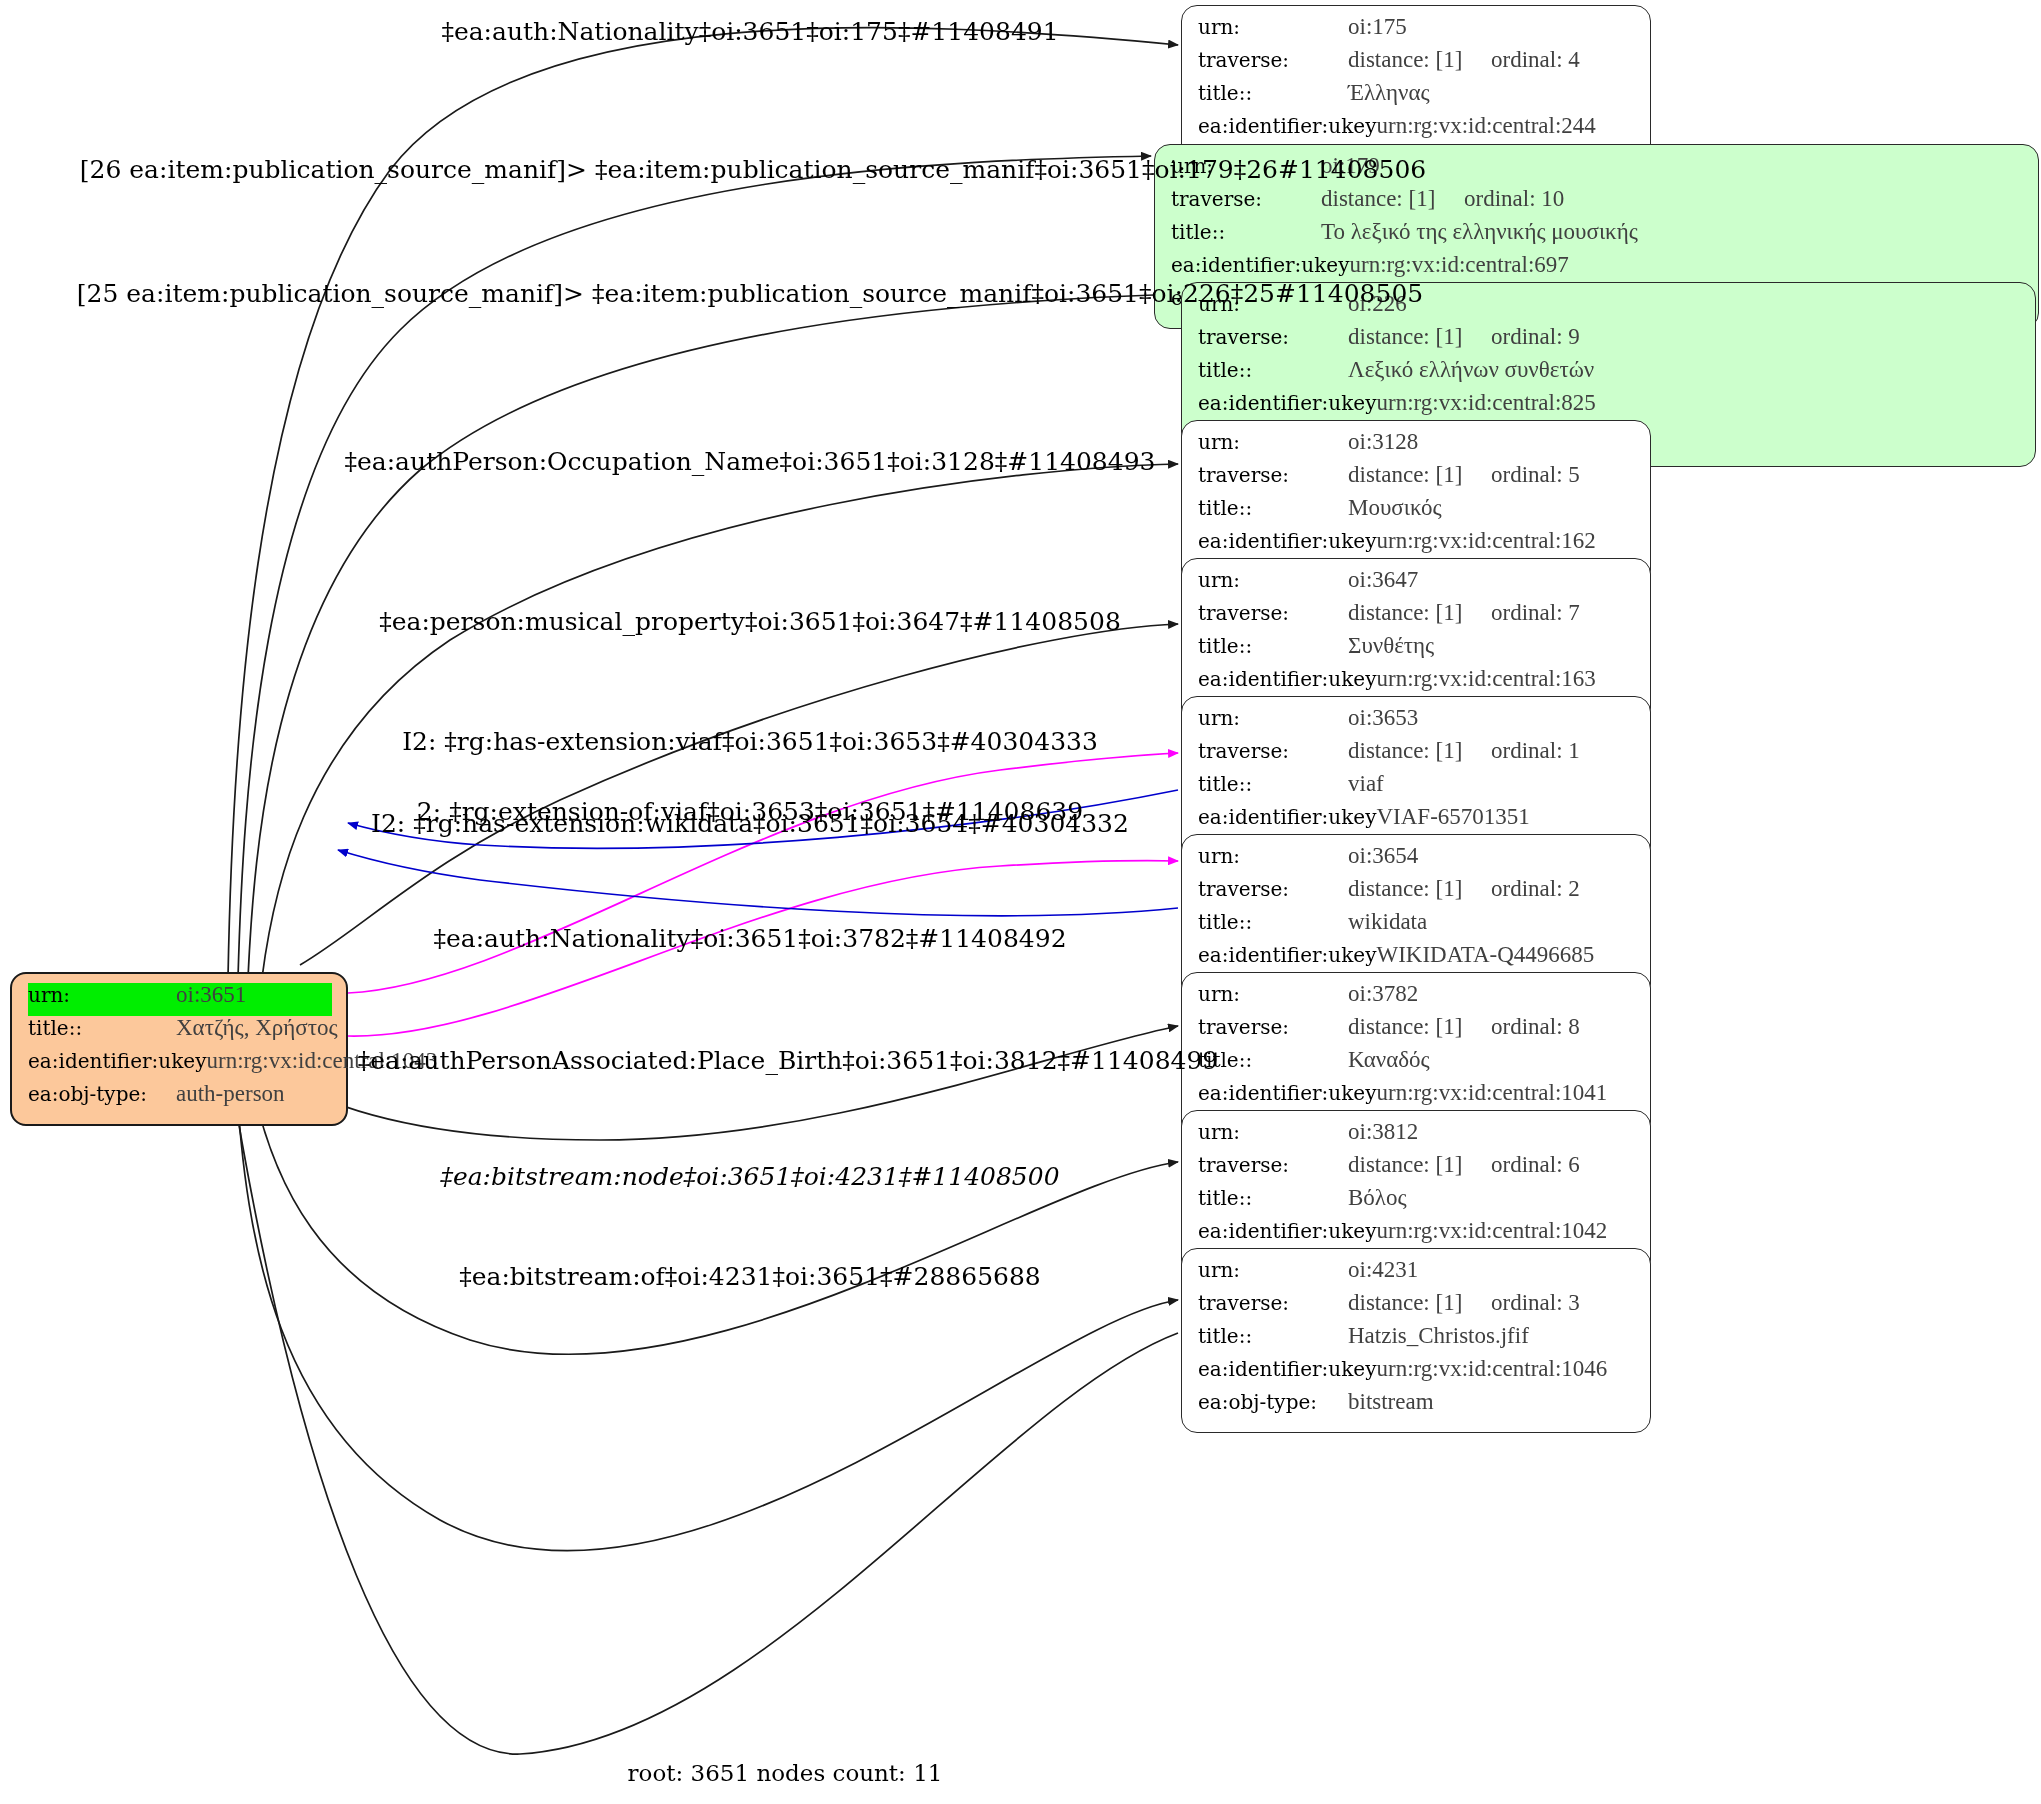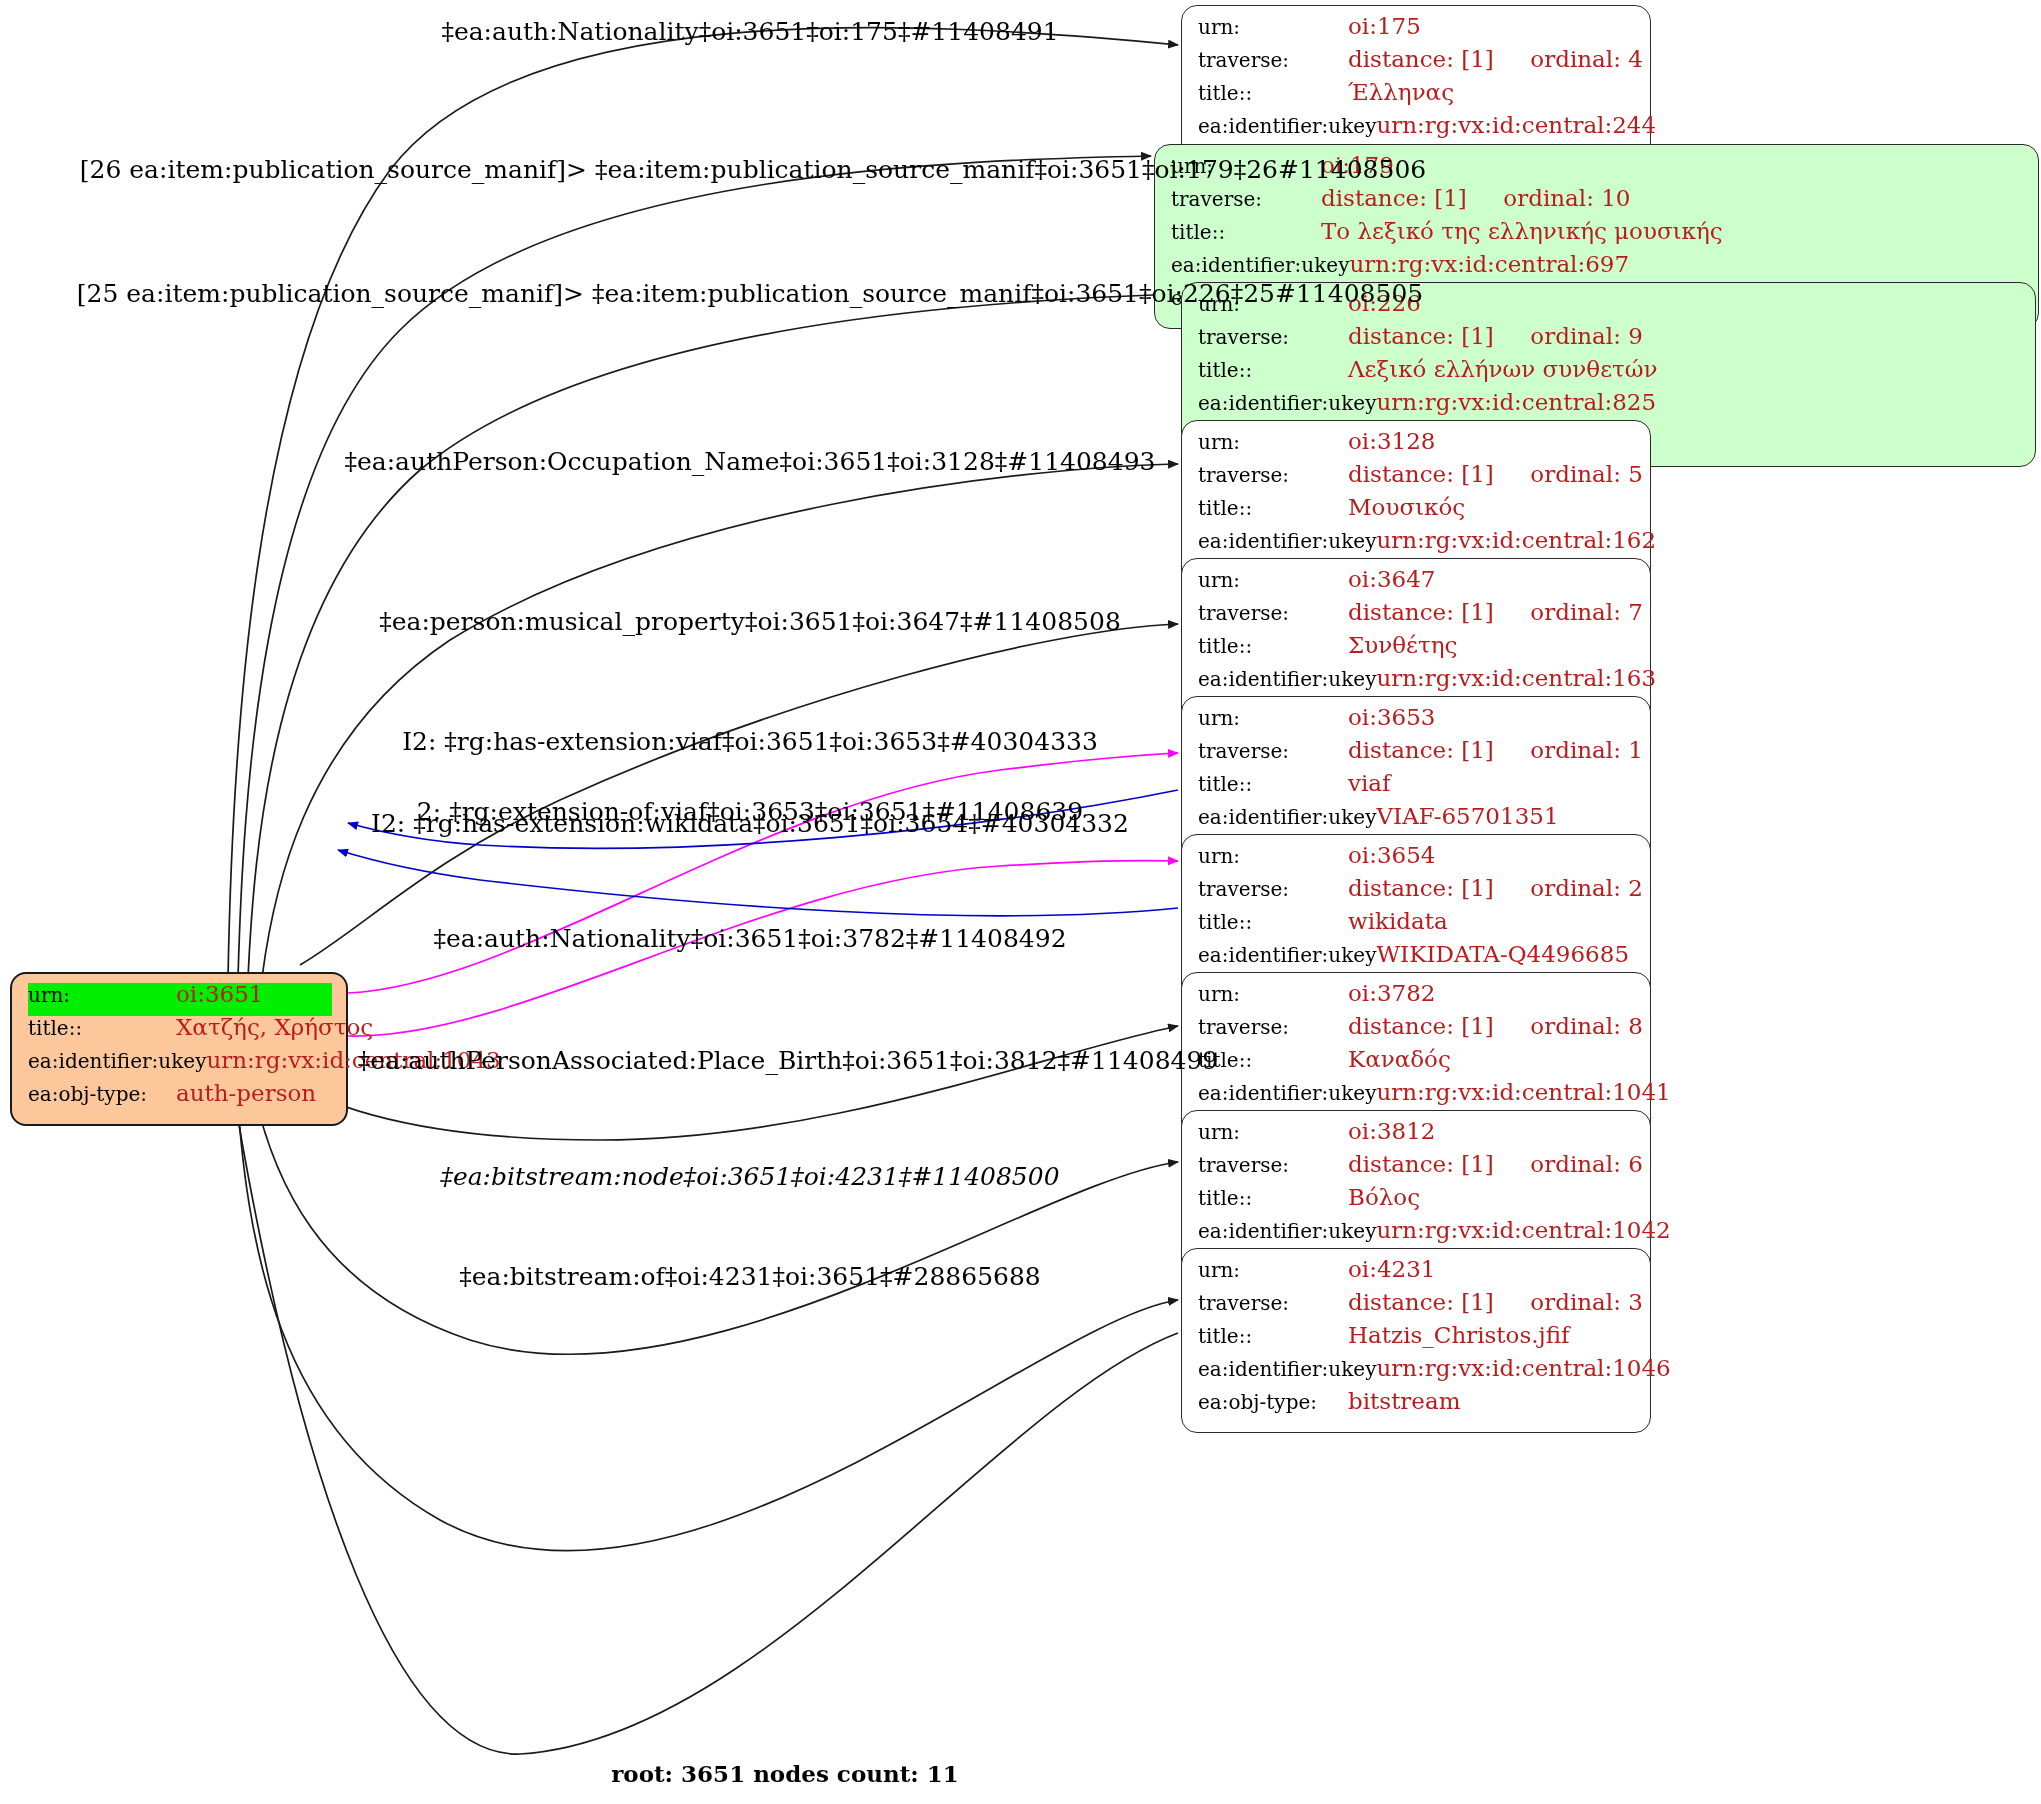--- a/index.html
+++ b/index.html
@@ -7,21 +7,21 @@
   body{font-family:"DejaVu Serif","Liberation Serif",serif;}
   #canvas{position:relative;width:2041px;height:1804px;overflow:hidden;background:#fff;}
   svg#edges{position:absolute;left:0;top:0;width:2041px;height:1804px;pointer-events:none;}
 
   .node{position:absolute;box-sizing:border-box;border:1.6px solid #2a2a2a;border-radius:16px;background:#ffffff;padding:9px 14px 9px 16px;}
   .node.green{background:#ccffcc;}
   .node.root{background:#fcc89b;border-color:#1a1a1a;border-width:2px;}
 
   .row{display:flex;align-items:baseline;line-height:1.0;height:33px;white-space:nowrap;}
   .k{flex:0 0 150px;font-size:20px;color:#000;}
-  .v{font-size:23px;color:#b91c1c;white-space:pre;}
+  .v{font-size:23px;color:#404040;white-space:pre;font-family:Liberation Serif, serif;}
   .node.root .k{flex:0 0 148px;}
   .row.hl{background:#00ee00;}
   .row.hl .k,.row.hl .v{background:#00ee00;}
 
   .elabel{position:absolute;font-size:25px;color:#000;white-space:nowrap;transform:translateX(-50%);}
   .footer{position:absolute;font-size:23px;color:#000;white-space:nowrap;transform:translateX(-50%);}
 </style>
 </head>
 <body>
 
@@ -314,15 +314,15 @@
   <div class="elabel" style="left:750px;top:447px;">‡ea:authPerson:Occupation_Name‡oi:3651‡oi:3128‡#11408493</div>
   <div class="elabel" style="left:750px;top:607px;">‡ea:person:musical_property‡oi:3651‡oi:3647‡#11408508</div>
   <div class="elabel" style="left:750px;top:727px;">I2: ‡rg:has-extension:viaf‡oi:3651‡oi:3653‡#40304333</div>
   <div class="elabel" style="left:750px;top:797px;">2: ‡rg:extension-of:viaf‡oi:3653‡oi:3651‡#11408639</div>
   <div class="elabel" style="left:750px;top:809px;">I2: ‡rg:has-extension:wikidata‡oi:3651‡oi:3654‡#40304332</div>
   <div class="elabel" style="left:750px;top:924px;text-align:right;">‡ea:auth:Nationality‡oi:3651‡oi:3782‡#11408492</div>
   <div class="elabel" style="left:788px;top:1046px;">‡ea:authPersonAssociated:Place_Birth‡oi:3651‡oi:3812‡#11408499</div>
   <div class="elabel" style="left:750px;top:1162px;font-style:italic;">‡ea:bitstream:node‡oi:3651‡oi:4231‡#11408500</div>
   <div class="elabel" style="left:750px;top:1262px;">‡ea:bitstream:of‡oi:4231‡oi:3651‡#28865688</div>
 
-  <div class="footer" style="left:785px;top:1760px;font-weight:bold;">root: 3651 nodes count: 11</div>
+  <div class="footer" style="left:785px;top:1760px;">root: 3651 nodes count: 11</div>
 
 </div>
 
 </body></html>

